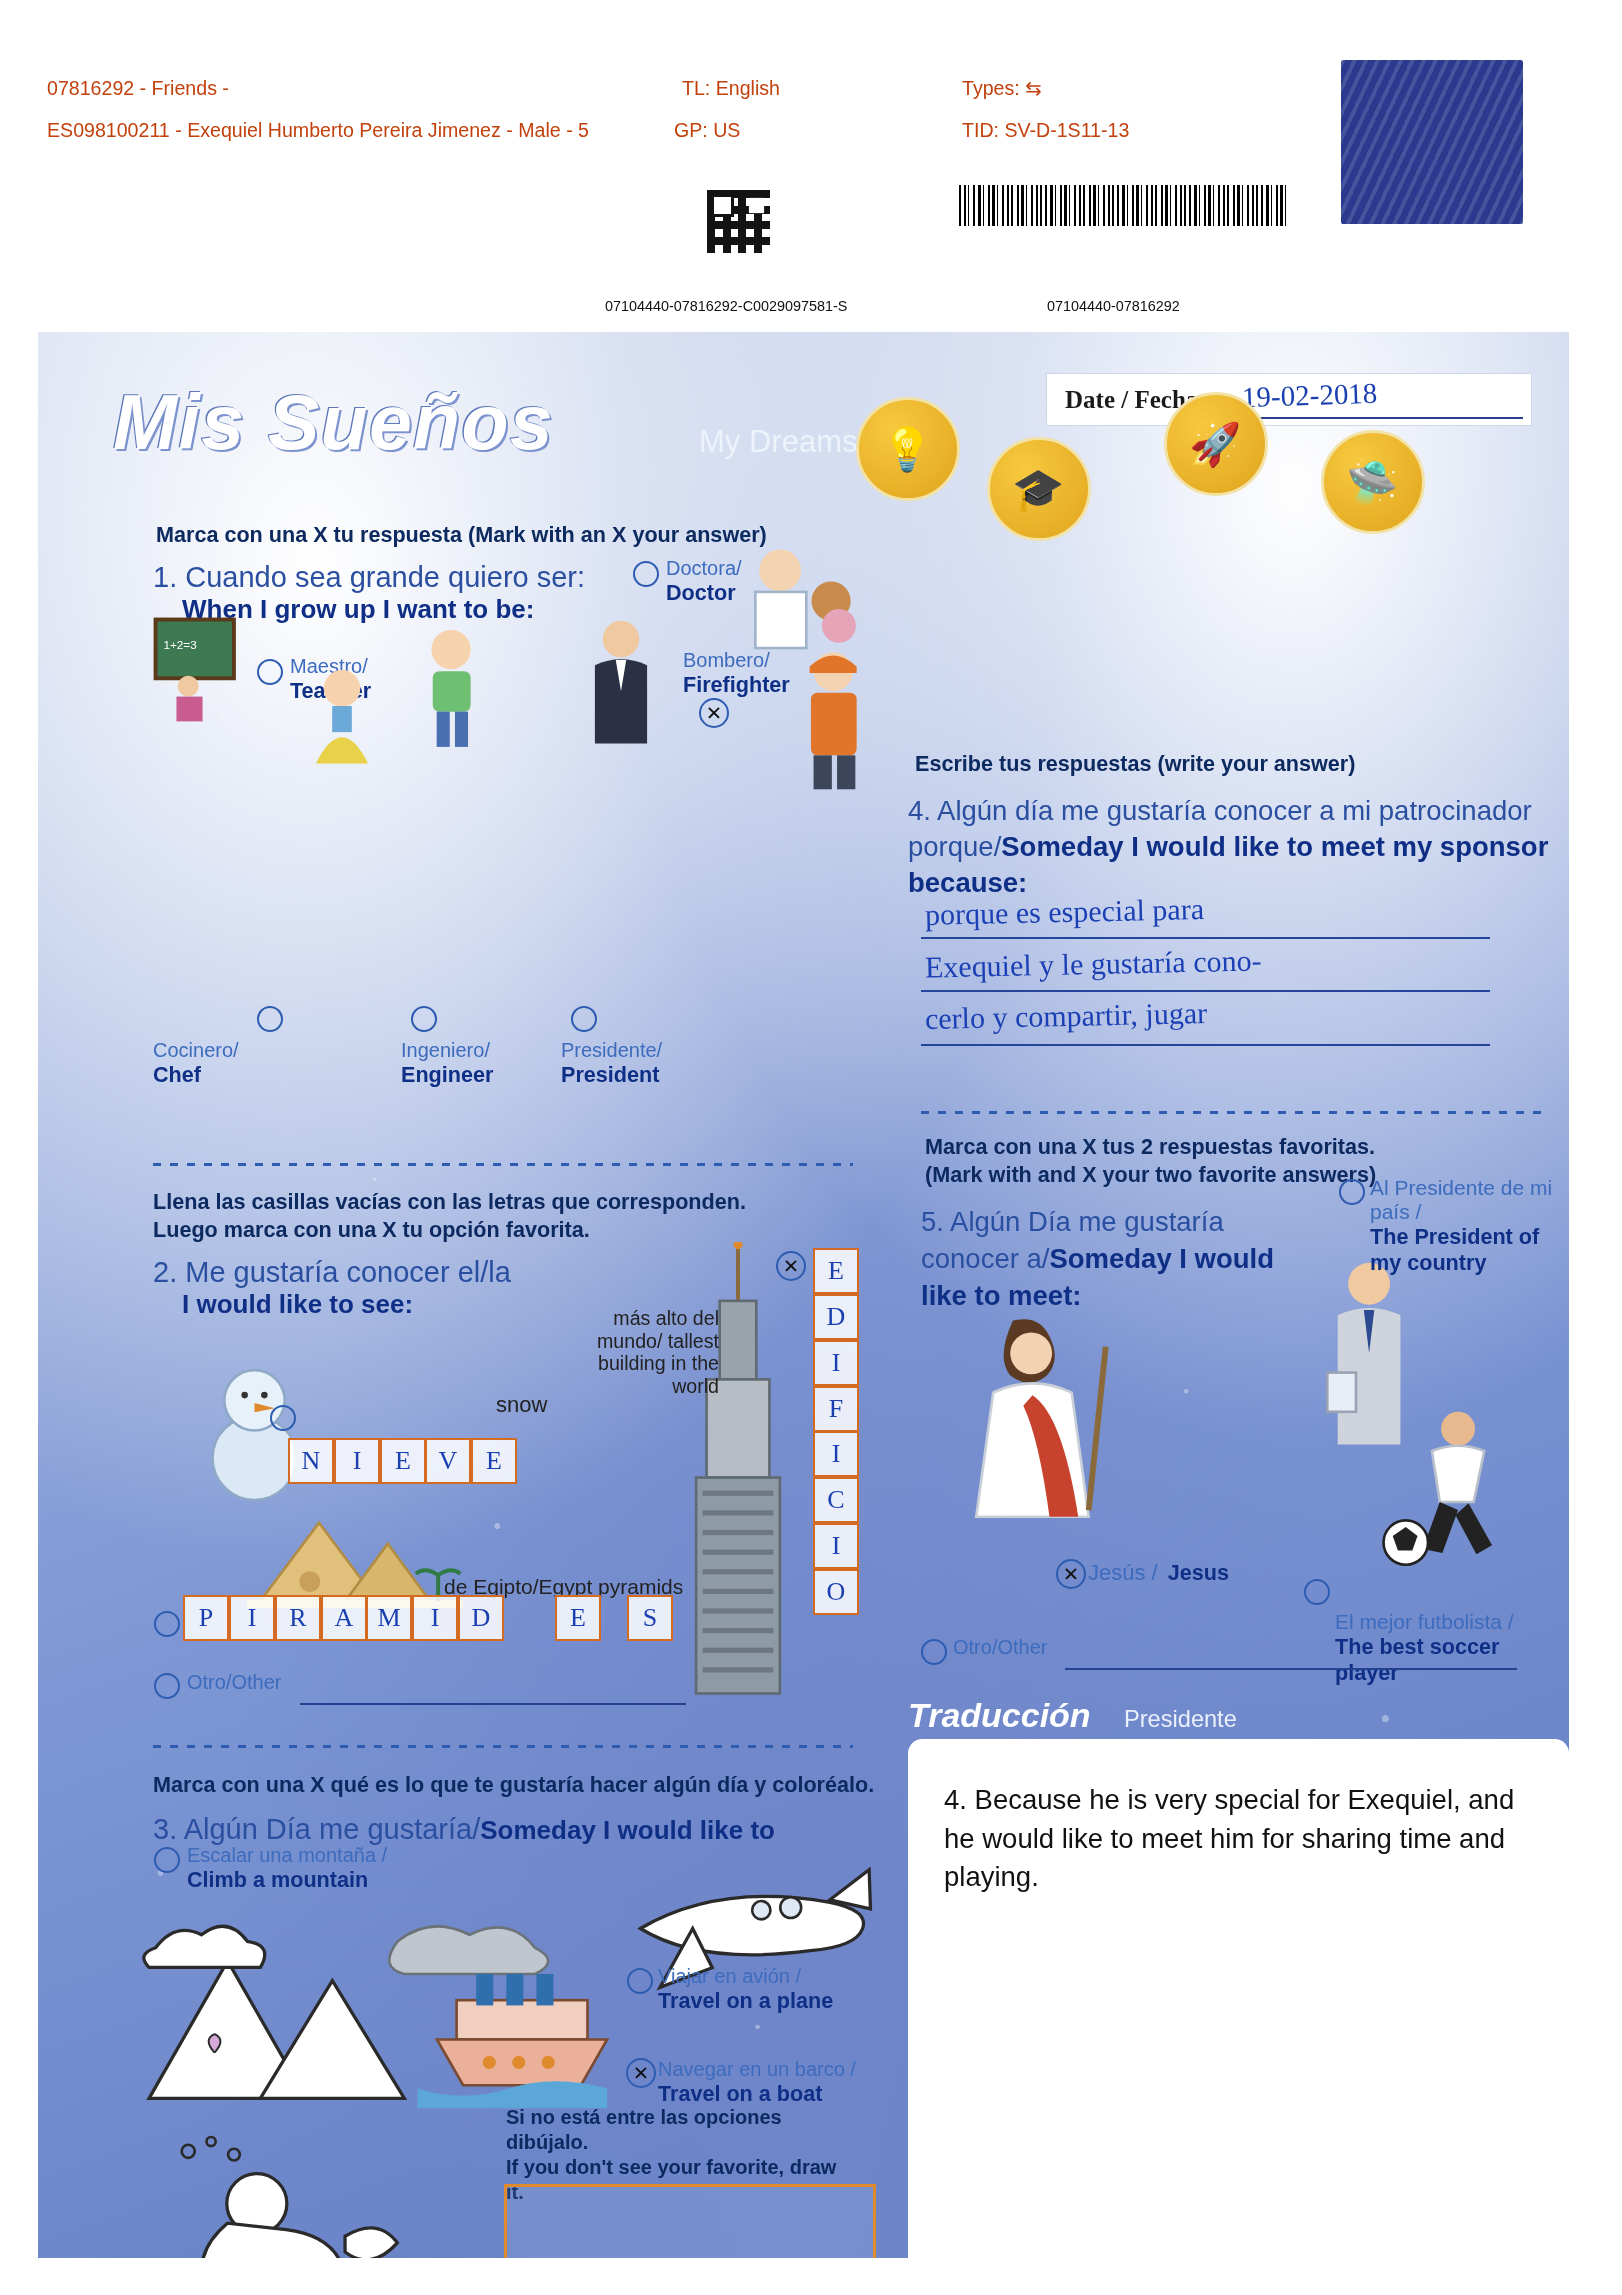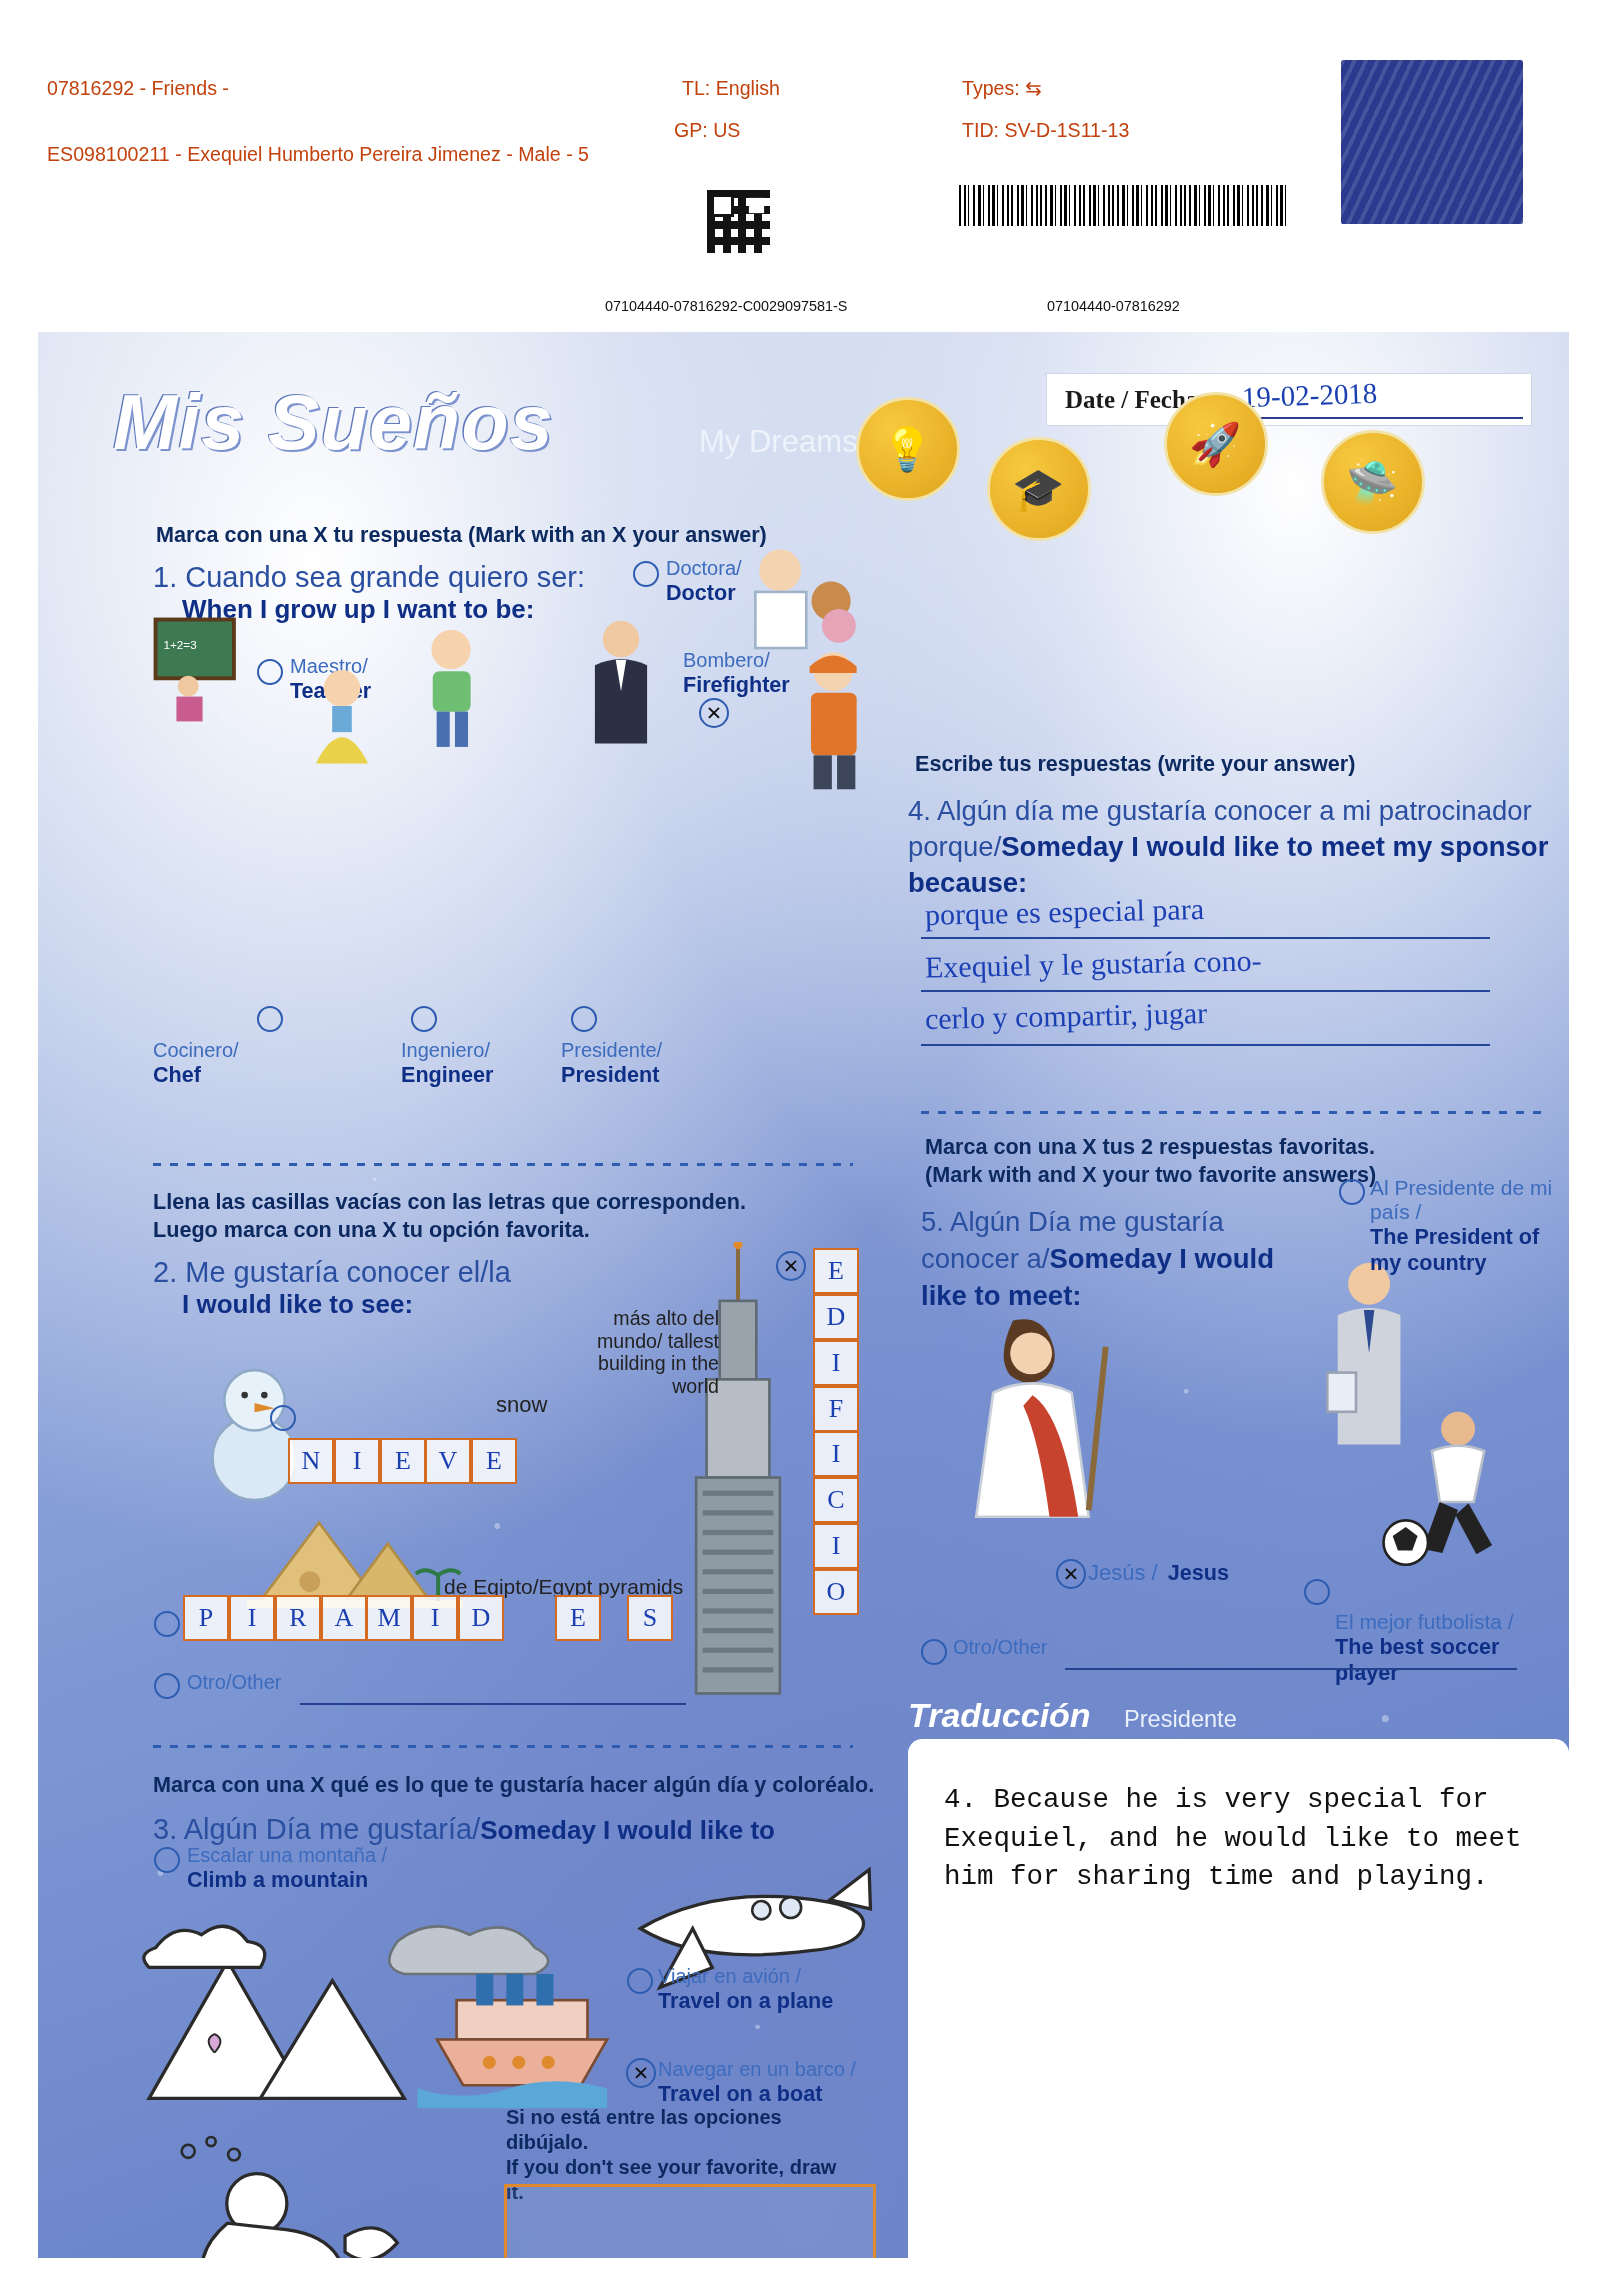--- a/index.html
+++ b/index.html
@@ -3,21 +3,21 @@
 <meta charset="utf-8">
 <style>
   html,body{margin:0;padding:0;background:#fff;}
   body{width:1623px;height:2295px;font-family:"Liberation Sans",sans-serif;position:relative;overflow:hidden;}
   .page{position:absolute;inset:0;}
 
   
   .hdr{position:absolute;left:0;top:0;width:1623px;height:327px;}
   .hdr-txt{position:absolute;font-size:19.6px;color:#c2410c;white-space:nowrap;}
   #h-l1{left:47px;top:77px;}
-  #h-l2{left:47px;top:119px;margin-top:24px;}
+  #h-l2{left:47px;top:119px;}
   #h-tl{left:656px;top:77px;margin-left:26px;}
   #h-gp{left:674px;top:119px;}
   #h-types{left:962px;top:77px;}
   #h-tid{left:962px;top:119px;}
 
   .qr{position:absolute;left:707px;top:190px;width:63px;height:63px;
       background:
         linear-gradient(90deg,#000 0 7.9px,transparent 7.9px 15.7px,#000 15.7px 23.6px,transparent 23.6px 31px,#000 31px 39px,transparent 39px 47px,#000 47px 55px,transparent 55px 63px),
         linear-gradient(#000 0 7.9px,transparent 7.9px 15.7px,#000 15.7px 23.6px,transparent 23.6px 31px,#000 31px 39px,transparent 39px 47px,#000 47px 55px,transparent 55px 63px);
       background-blend-mode:multiply;opacity:.92;}
@@ -89,21 +89,21 @@
 
   
   .ill{position:absolute;}
   .ill svg{display:block;}
   .hand{font-family:"Liberation Serif",serif;color:#1b3fb4;font-size:30px;transform:rotate(-1.2deg);}
   .hwline{position:absolute;height:2px;background:#24459a;}
 
   .trad-title{position:absolute;left:870px;top:1364px;font-size:34px;color:#fff;font-style:italic;font-weight:bold;}
   .trad-title-en{position:absolute;left:1086px;top:1374px;font-size:23.6px;color:#eaf0fb;}
   .trad-box{position:absolute;left:870px;top:1407px;width:661px;height:648px;background:#fff;border-radius:14.4px;}
-  .trad-text{position:absolute;left:906px;top:1449px;width:589px;font-size:27.5px;line-height:1.4;color:#111;font-family:Liberation Mono, monospace;}
+  .trad-text{position:absolute;left:906px;top:1449px;width:589px;font-size:27.5px;line-height:1.4;color:#111;}
 
   .drawnote{position:absolute;left:468px;top:1773px;width:353px;font-size:20px;color:#0d2a60;font-weight:bold;line-height:1.25;}
   .drawbox{position:absolute;left:466px;top:1852px;width:366px;height:327px;border:3.3px solid #e08a2e;background:rgba(255,255,255,.08);}
 </style>
 </head>
 <body>
 
 <div class="page">
 
   <div class="hdr">

